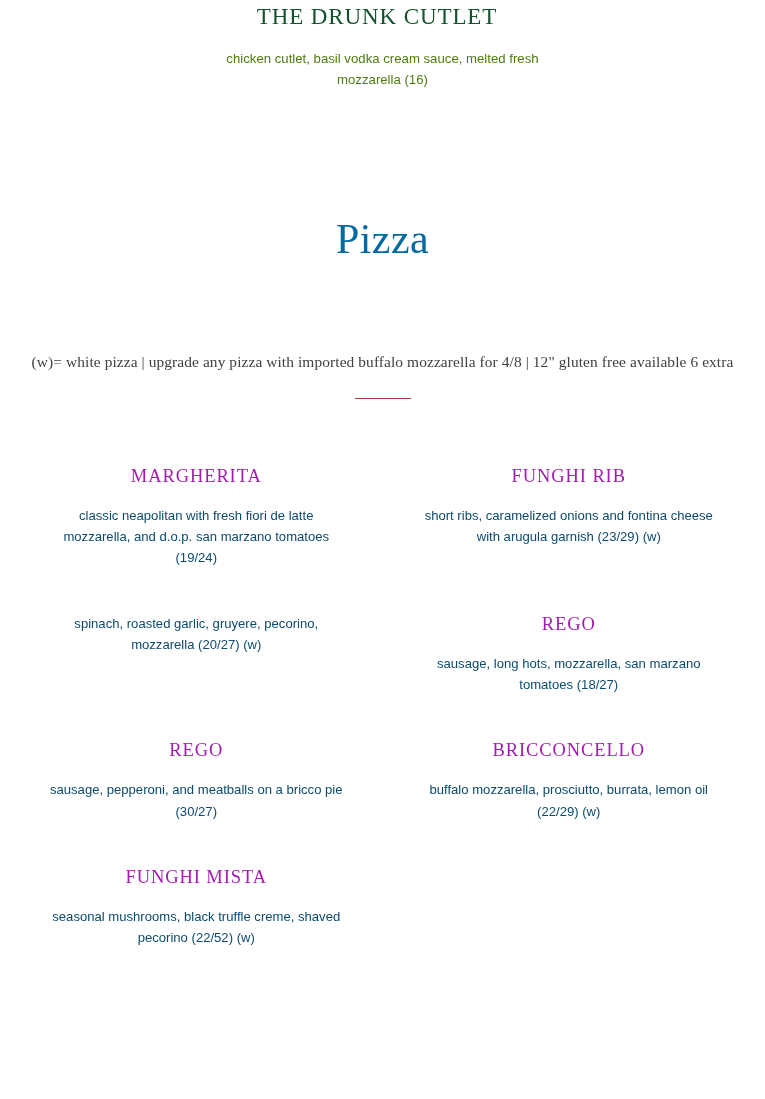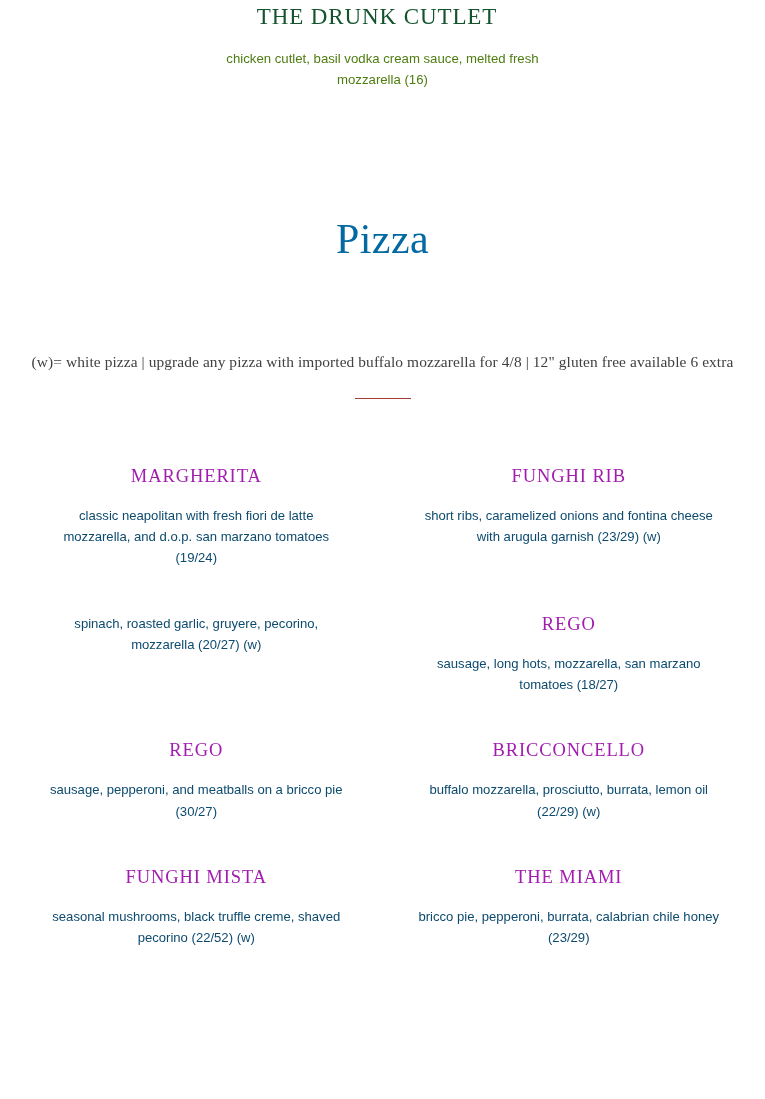--- a/index.html
+++ b/index.html
@@ -156,19 +156,15 @@
     <div class="cell right">
       <div class="item-name">BRICCONCELLO</div>
       <div class="item-desc">buffalo mozzarella, prosciutto, burrata, lemon oil (22/29) (w)</div>
     </div>
 
     <div class="cell left">
       <div class="item-name">FUNGHI MISTA</div>
       <div class="item-desc">seasonal mushrooms, black truffle creme, shaved pecorino (22/52) (w)</div>
     </div>
 
-    <div class="cell right">
-      <div class="item-name">THE MIAMI</div>
-      <div class="item-desc">bricco pie, pepperoni, burrata, calabrian chile honey (23/29)</div>
-    </div>
 
   </div>
 </div>
 
 </body></html>

